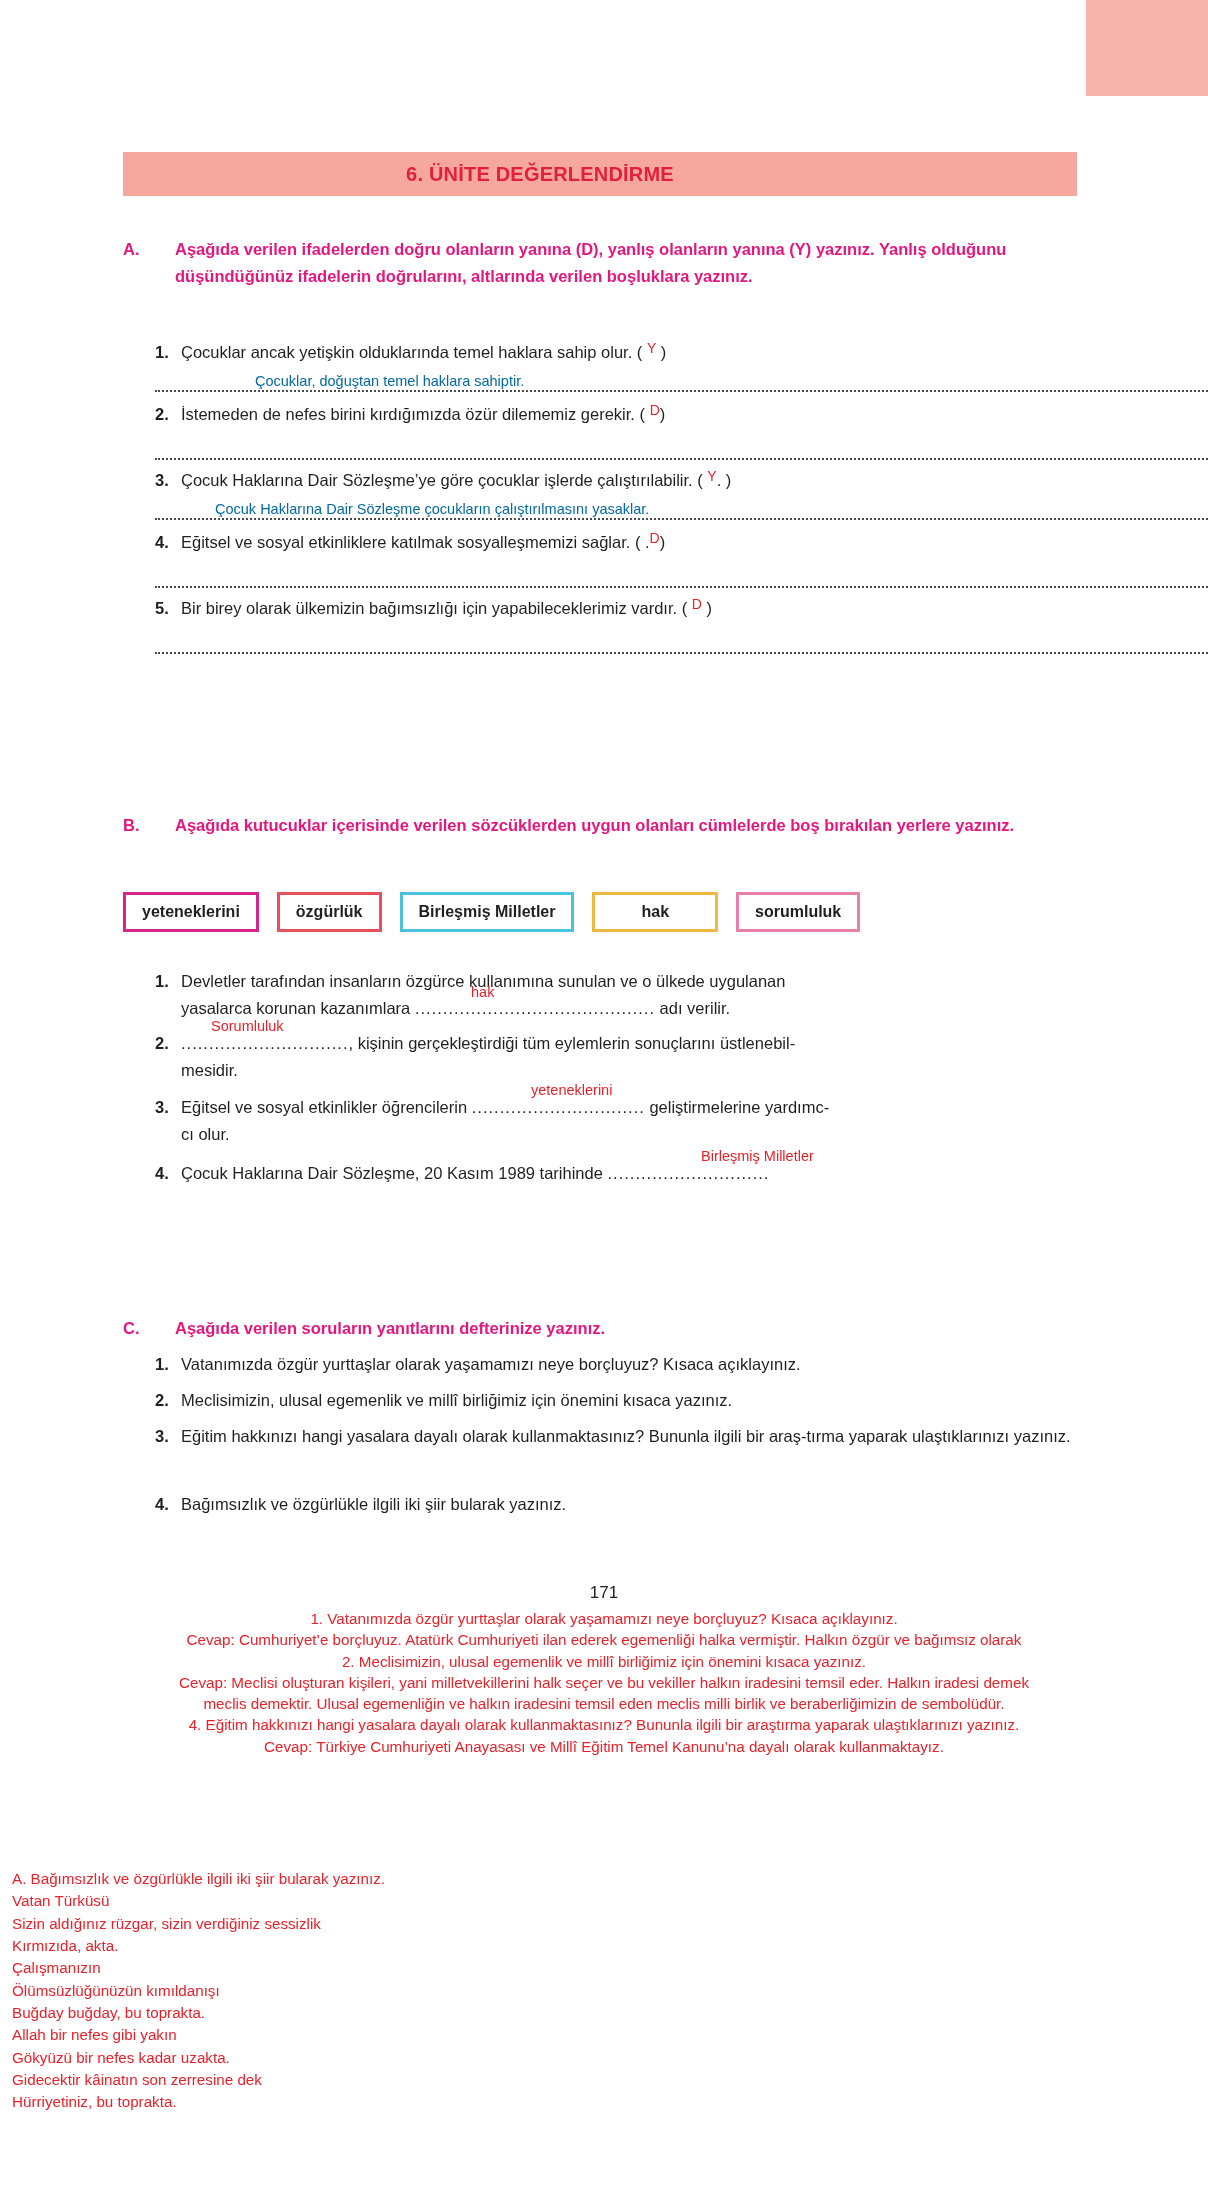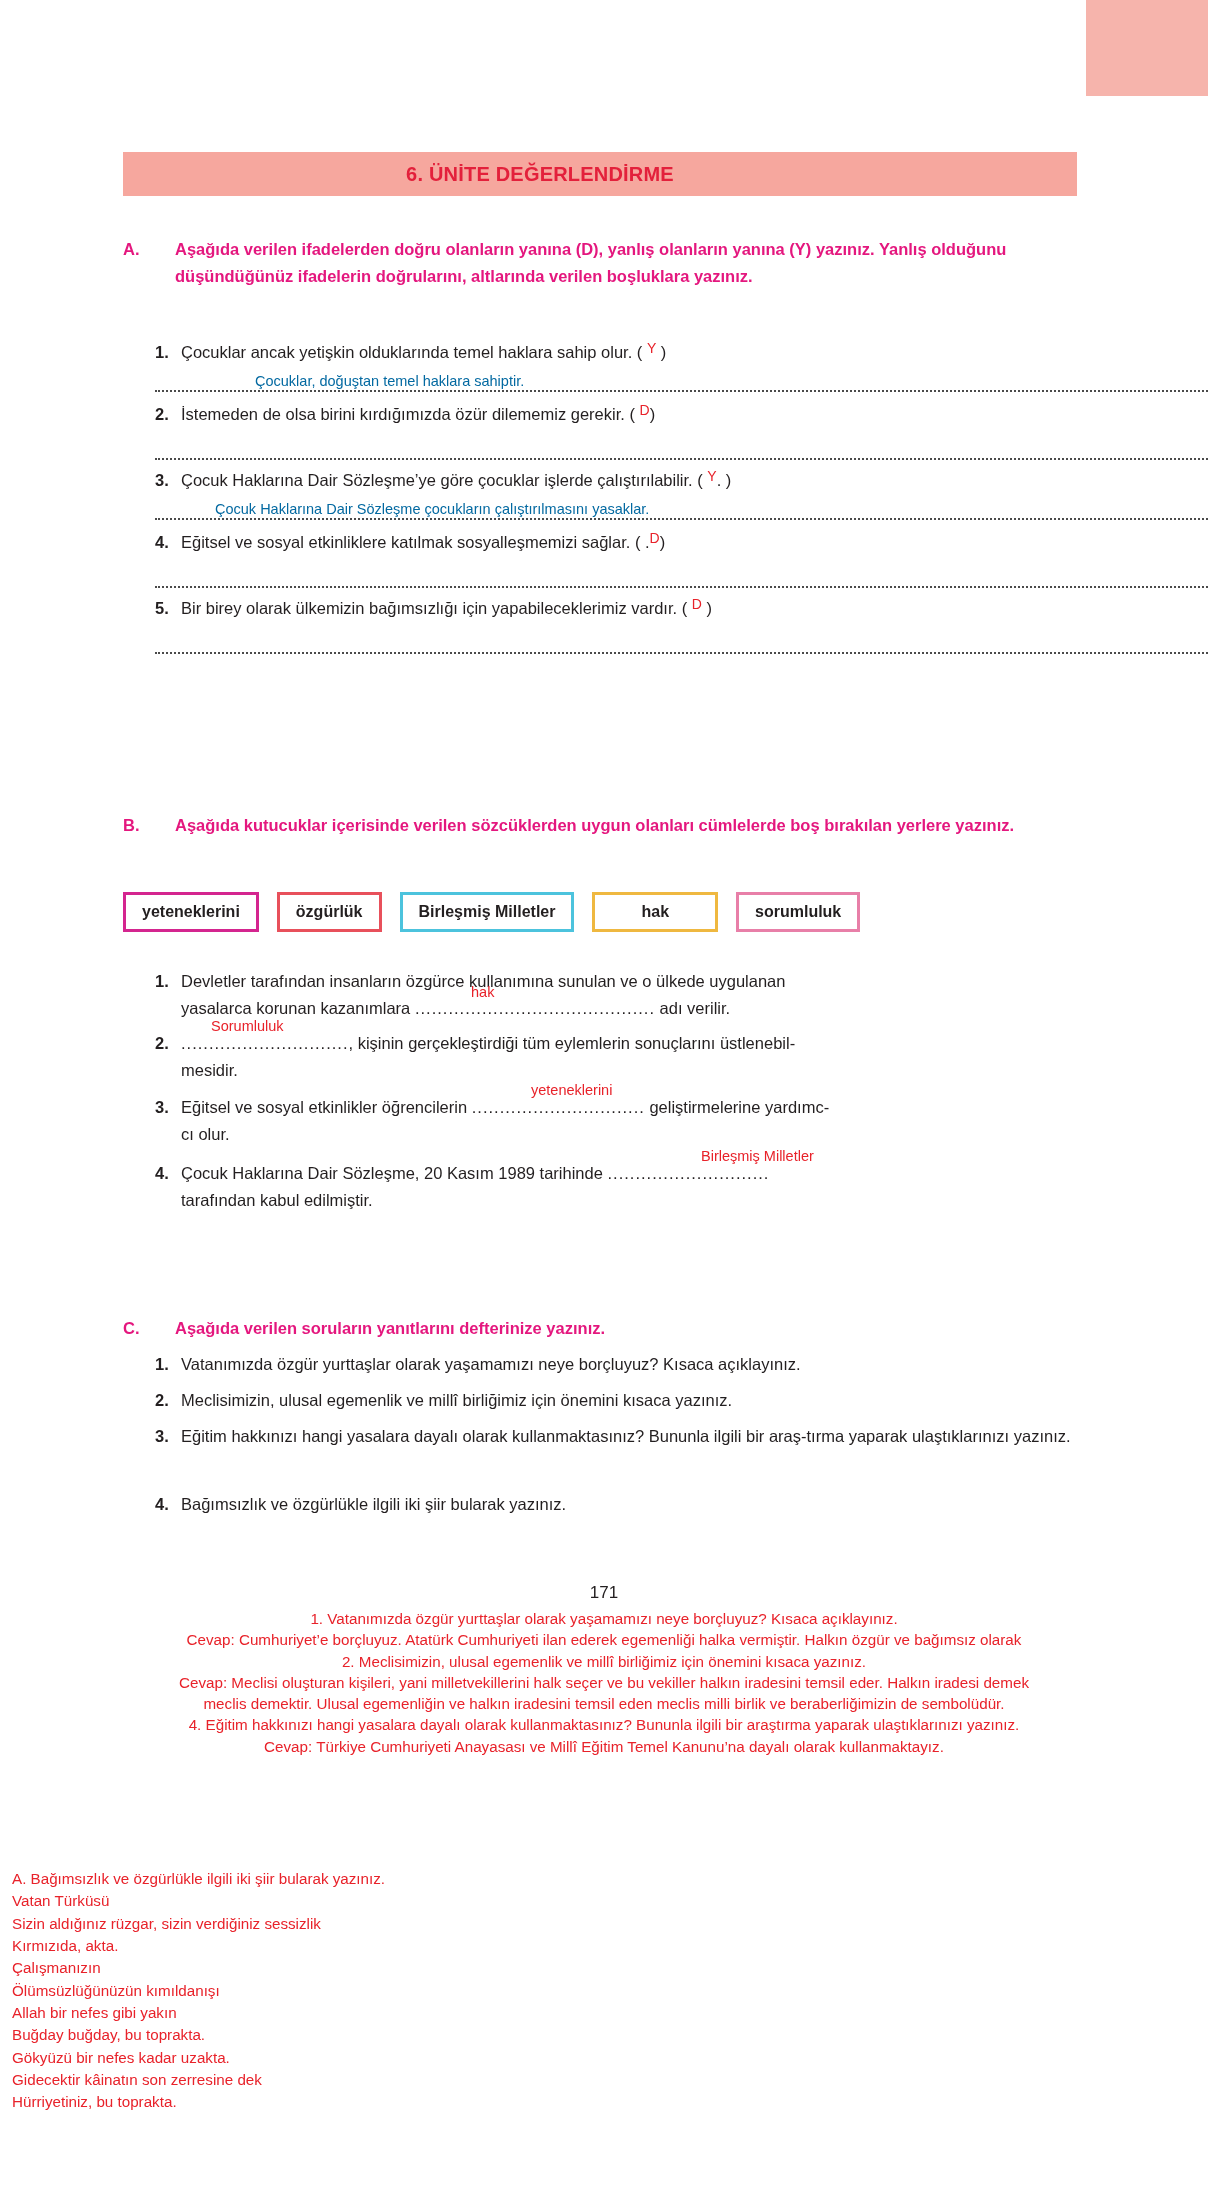--- a/index.html
+++ b/index.html
@@ -193,21 +193,21 @@
     </div>
   </div>
   <div class="dotline" style="position:absolute;top:362px;left:0;width:1208px;">
     <span class="written" style="left:100px;">Çocuklar, doğuştan temel haklara sahiptir.</span>
   </div>
 
   <div class="sec" style="top:402px;">
     <div class="qrow">
       <div class="qnum">2.</div>
       <div class="qbody">
-        <span>İstemeden de olsa birini kırdığımızda özür dilememiz gerekir. ( </span><span class="ans-letter">D</span><span>)</span>
+        <span>İstemeden de nefes birini kırdığımızda özür dilememiz gerekir. ( </span><span class="ans-letter">D</span><span>)</span>
       </div>
     </div>
   </div>
   <div class="dotline" style="position:absolute;top:430px;left:0;width:1208px;">
     <span class="written" style="left:100px;"></span>
   </div>
 
   <div class="sec" style="top:468px;">
     <div class="qrow">
       <div class="qnum">3.</div>
@@ -309,21 +309,20 @@
   </div>
 
   <div class="sec" style="top:1160px;">
     <div class="fillrow">
       <div class="qnum">4.</div>
       <div class="qbody">
         <div style="position:relative;">
           <span>Çocuk Haklarına Dair Sözleşme, 20 Kasım 1989 tarihinde </span><span class="dots-inline">.............................</span>
           <span class="fill-ans" style="left:520px;top:-15px;">Birleşmiş Milletler</span>
         </div>
-        <div>tarafından kabul edilmiştir.</div>
       </div>
     </div>
   </div>
 
   <div class="sec" style="top:1315px;">
     <div class="sec-head">
       <div class="sec-letter">C.</div>
       <div class="sec-text">Aşağıda verilen soruların yanıtlarını defterinize yazınız.</div>
     </div>
   </div>
@@ -365,20 +364,20 @@
     <p>Cevap: Türkiye Cumhuriyeti Anayasası ve Millî Eğitim Temel Kanunu’na dayalı olarak kullanmaktayız.</p>
   </div>
 
   <div class="poemblock" style="top:1868px;">
     <p>A. Bağımsızlık ve özgürlükle ilgili iki şiir bularak yazınız.</p>
     <p>Vatan Türküsü</p>
     <p>Sizin aldığınız rüzgar, sizin verdiğiniz sessizlik</p>
     <p>Kırmızıda, akta.</p>
     <p>Çalışmanızın</p>
     <p>Ölümsüzlüğünüzün kımıldanışı</p>
+    <p>Buğday buğday, bu toprakta.</p>
     <p>Allah bir nefes gibi yakın</p>
-    <p>Buğday buğday, bu toprakta.</p>
     <p>Gökyüzü bir nefes kadar uzakta.</p>
     <p>Gidecektir kâinatın son zerresine dek</p>
     <p>Hürriyetiniz, bu toprakta.</p>
   </div>
 
 </div>
 
 </body></html>

